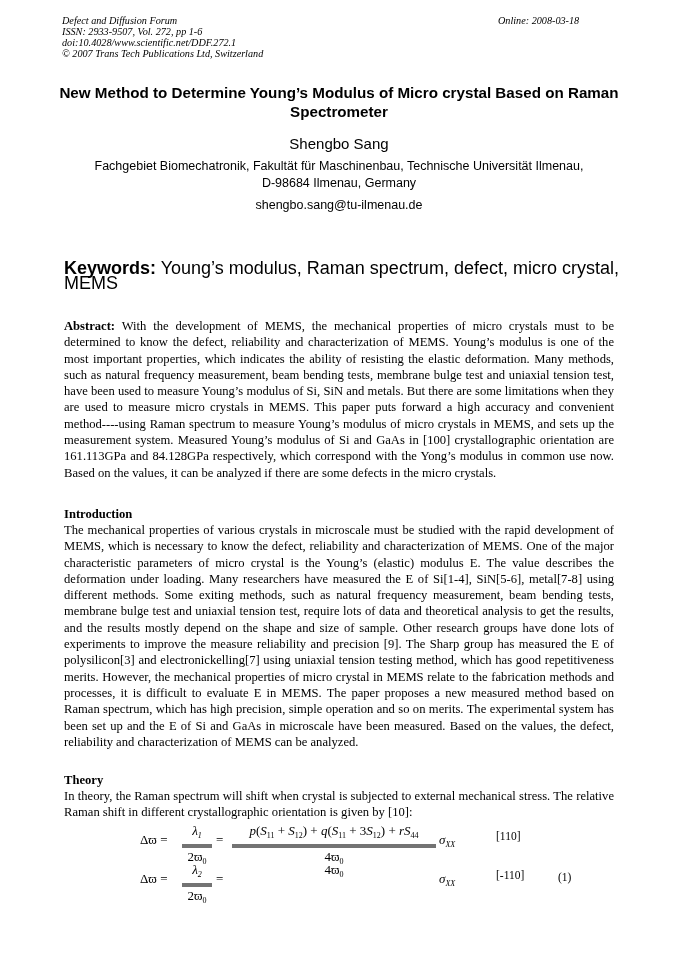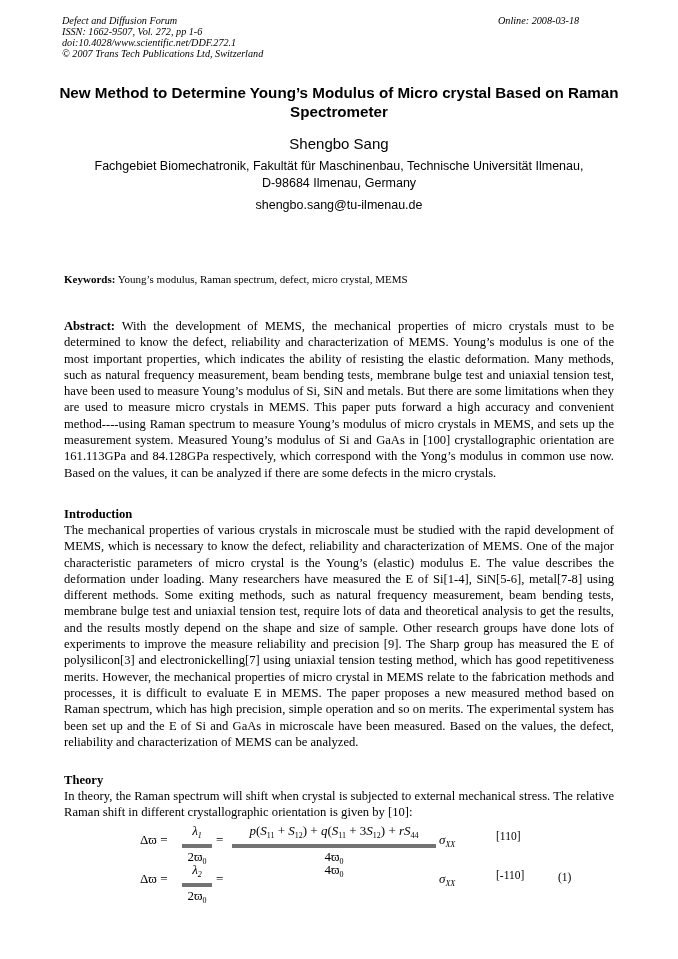--- a/index.html
+++ b/index.html
@@ -13,21 +13,21 @@
   .title { position: absolute; left: 40px; width: 598px; top: 83px; text-align: center;
            font-family: "Liberation Sans", sans-serif; font-weight: bold; font-size: 15.2px; line-height: 19px; }
   .author { position: absolute; left: 40px; width: 598px; top: 135px; text-align: center;
             font-family: "Liberation Sans", sans-serif; font-size: 15px; line-height: 18px; }
   .affil { position: absolute; left: 40px; width: 598px; top: 158px; text-align: center;
            font-family: "Liberation Sans", sans-serif; font-size: 12.5px; line-height: 17px; }
   .email { position: absolute; left: 40px; width: 598px; top: 197px; text-align: center;
            font-family: "Liberation Sans", sans-serif; font-size: 12.5px; line-height: 16px; }
 
   .keywords { position: absolute; left: 64px; top: 261px; width: 560px;
-              font-family: Liberation Serif, serif; font-size: 11px; line-height: 15px; margin-top: 11px; }
+              font-family: Liberation Sans, sans-serif; font-size: 18px; line-height: 15px; }
   .keywords .lbl { font-weight: bold; }
 
   .body-text { position: absolute; left: 64px; width: 550px;
                font-family: "Liberation Serif", serif; font-size: 12.6px; line-height: 16.3px;
                text-align: justify; }
   .abstract { top: 318px; }
   .abstract .lbl { font-weight: bold; }
   .sec-head { position: absolute; left: 64px; font-family: "Liberation Serif", serif; font-weight: bold; font-size: 12.6px; line-height: 16px; }
   .intro-head { top: 506px; }
   .intro-body { top: 522px; }
@@ -51,21 +51,21 @@
   .it { font-style: italic; }
   sub { font-size: 8px; vertical-align: -3px; }
 </style>
 </head>
 <body>
 
 <div class="page">
 
   <div class="hdr hdr-left">
     <div>Defect and Diffusion Forum</div>
-    <div>ISSN: 1662-9507, Vol. 272, pp 1-6</div>
+    <div>ISSN: 2933-9507, Vol. 272, pp 1-6</div>
     <div>doi:10.4028/www.scientific.net/DDF.272.1</div>
     <div>© 2007 Trans Tech Publications Ltd, Switzerland</div>
   </div>
   <div class="hdr hdr-right">Online: 2008-03-18</div>
 
   <div class="title">New Method to Determine Young’s Modulus of Micro crystal Based on Raman Spectrometer</div>
   <div class="author">Shengbo Sang</div>
   <div class="affil">
     <div>Fachgebiet Biomechatronik, Fakultät für Maschinenbau, Technische Universität Ilmenau,</div>
     <div>D-98684 Ilmenau, Germany</div>

